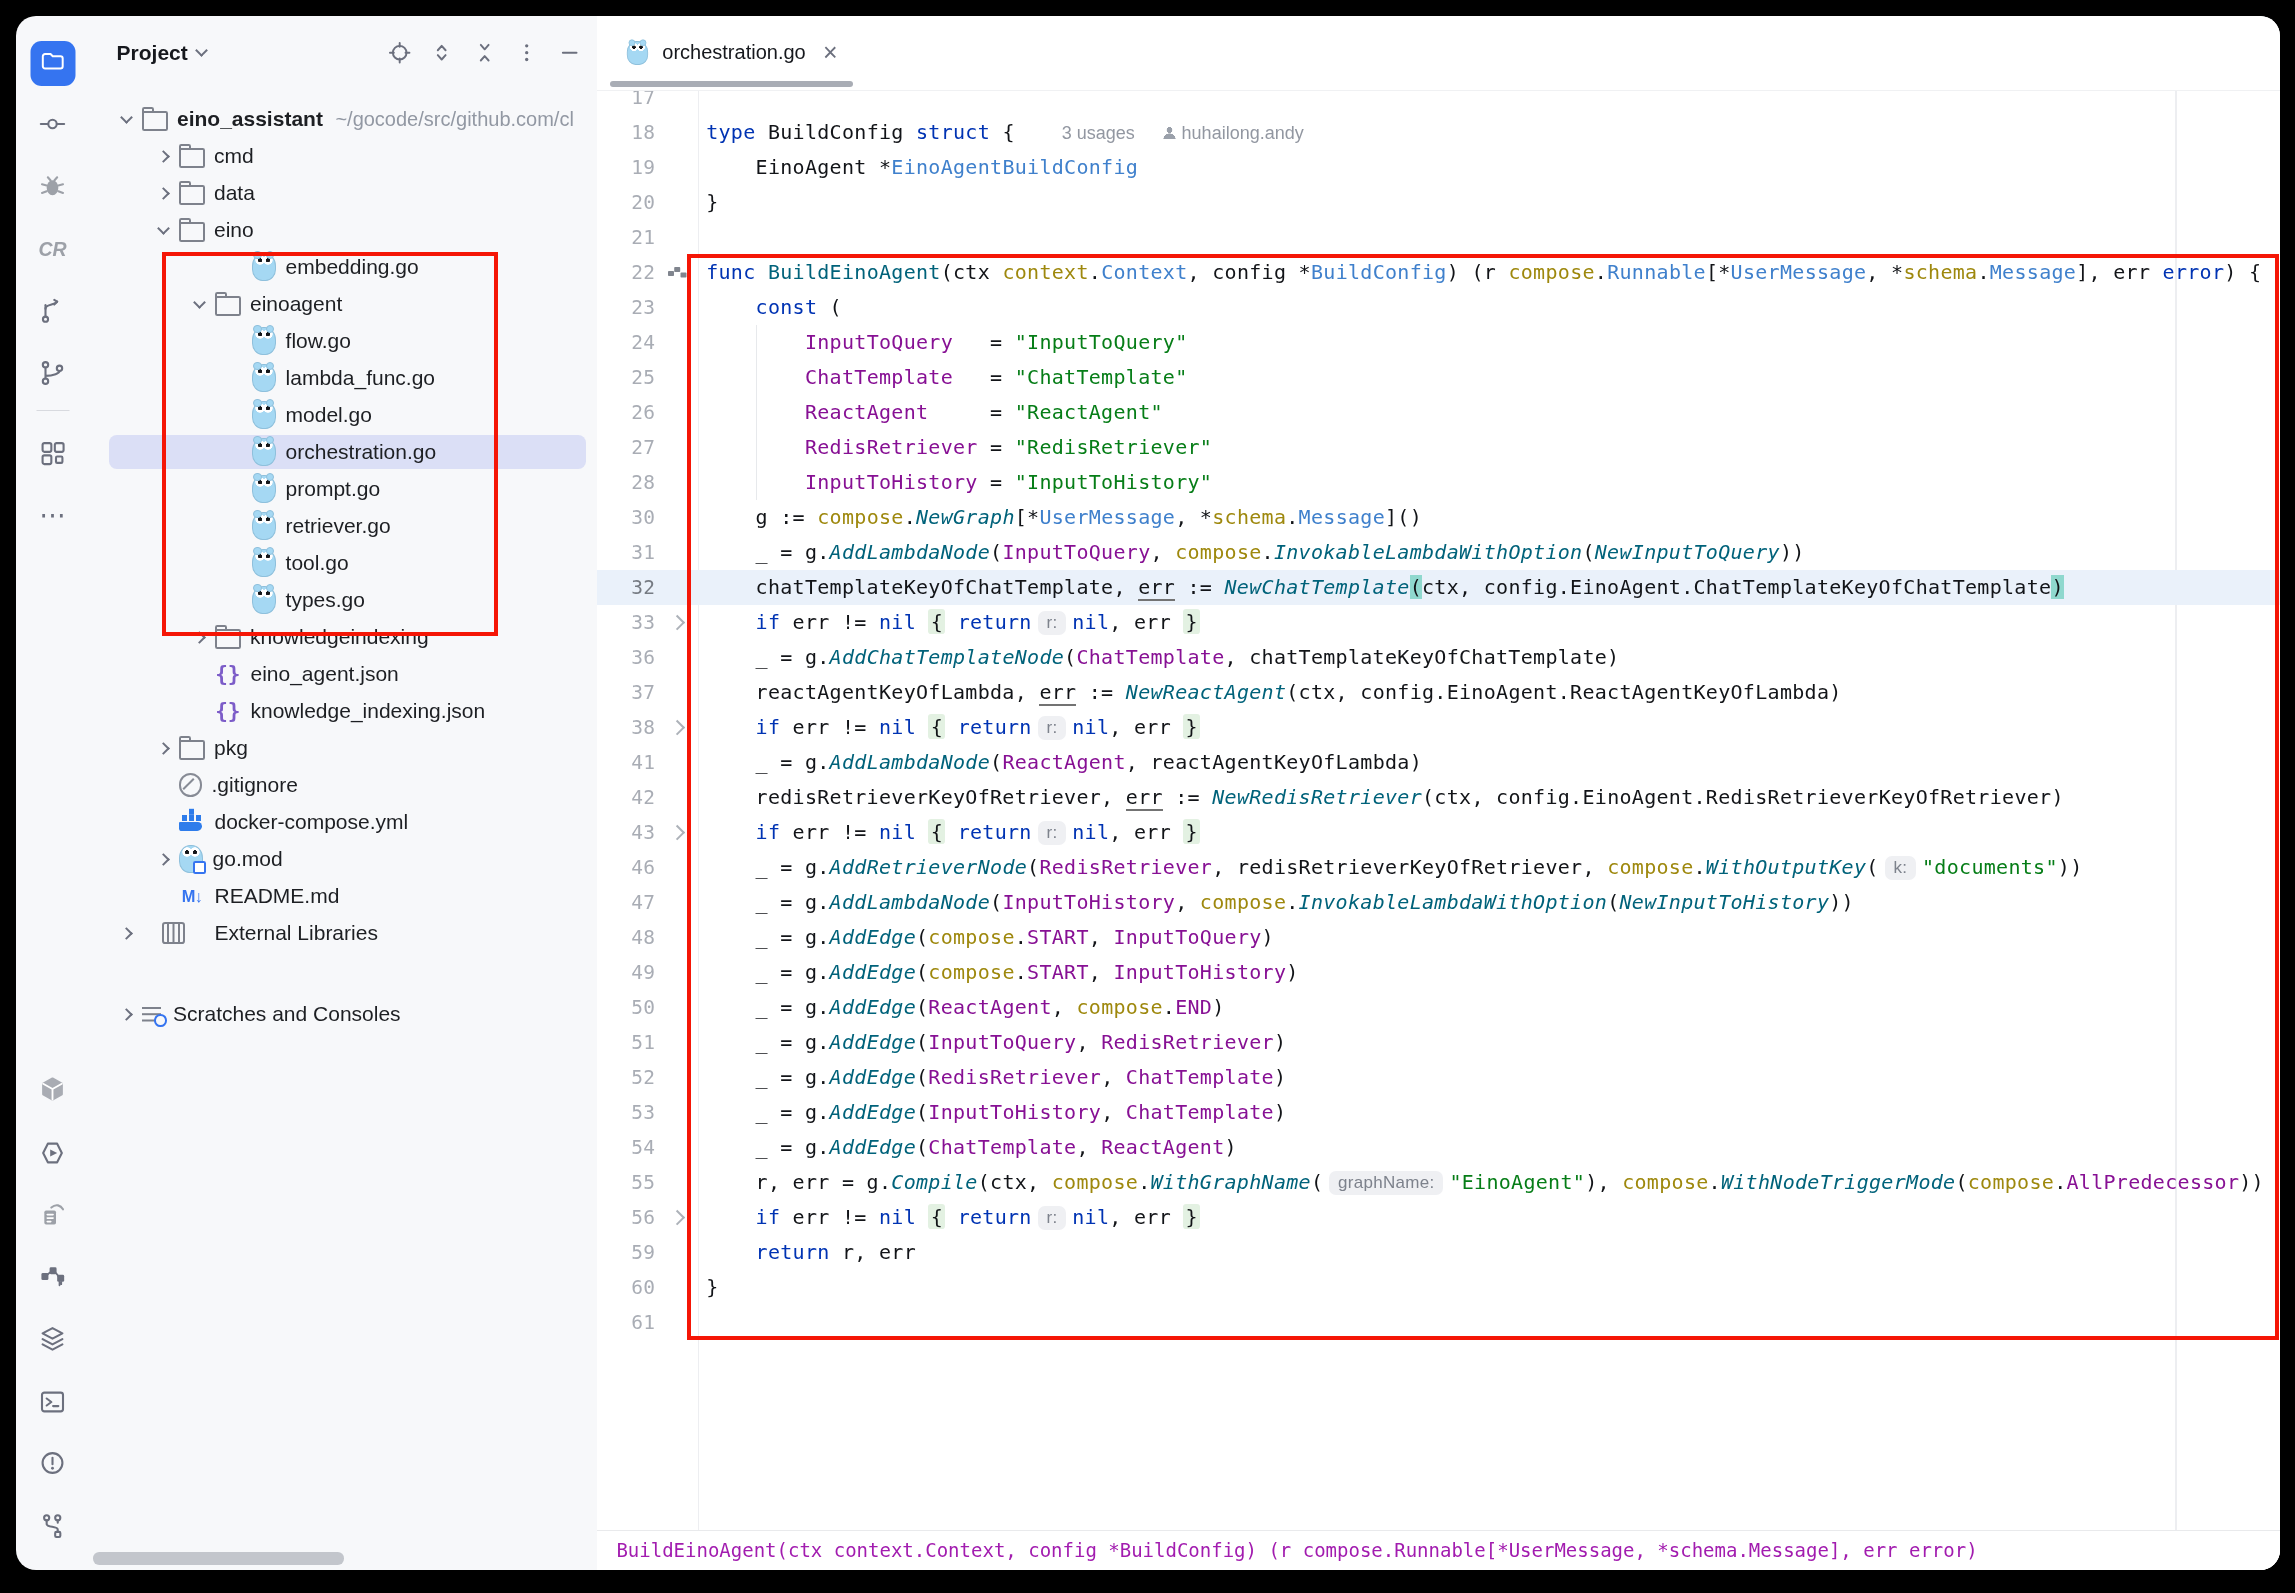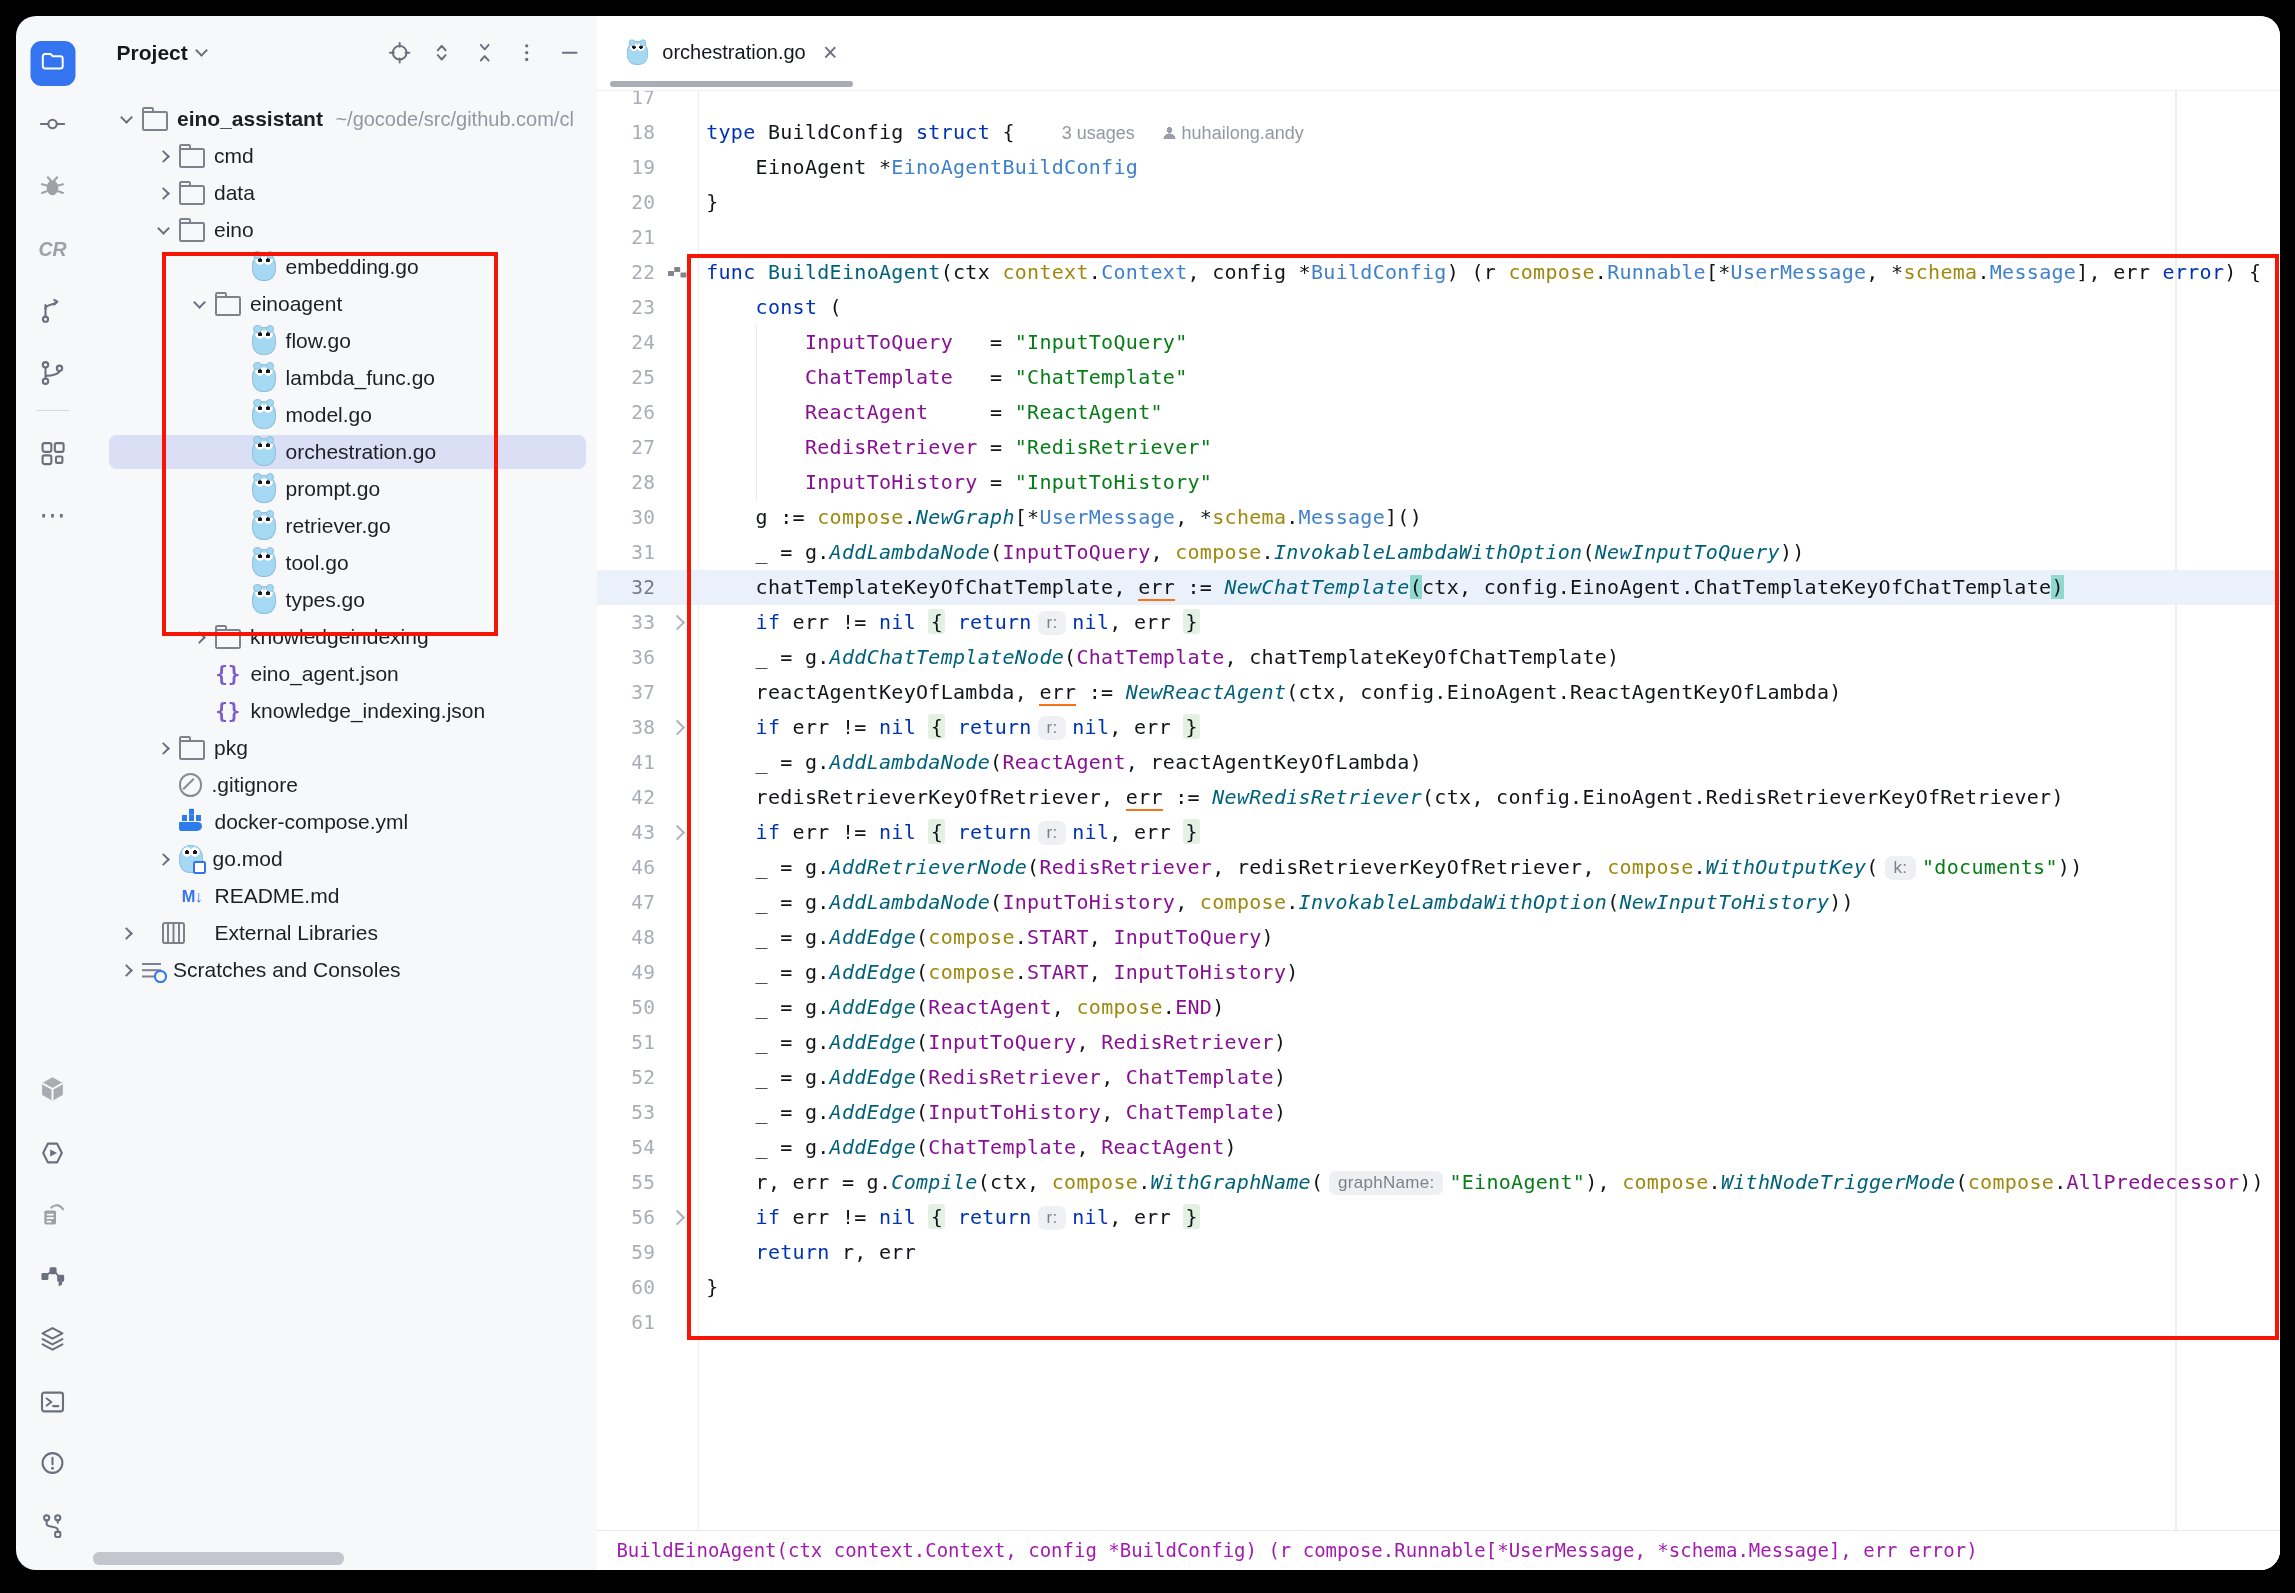--- a/index.html
+++ b/index.html
@@ -85,21 +85,21 @@
 
   
   .tk-v{color:#121418}
   .tk-k{color:#0033B3}
   .tk-t{color:#3F80CC}
   .tk-s{color:#067D17}
   .tk-c{color:#871094}
   .tk-p{color:#9E880D}
   .tk-f{color:#00627A;font-style:italic}
   .tk-fd{color:#00627A}
-  .tk-u{color:#121418;border-bottom:2px solid #f97316}
+  .tk-u{color:#121418;border-bottom:2px solid #737373}
   .tk-hl{color:#121418;background:#8FD8CE}
   .tk-fo,.tk-fc{background:#E3F1E2;border-radius:3.1px;padding:0.8px 2.3px;color:#121418}
   .tk-in{display:inline-block;background:#EFF0F3;color:#7D828C;border-radius:7px;padding:0 8.6px;margin:0 6.2px;font-family:"Liberation Sans",sans-serif;font-size:17px;line-height:23.4px;vertical-align:middle}
   .tk-ann{font-family:"Liberation Sans",sans-serif;font-size:18px;color:#9297A1;margin-left:47px;letter-spacing:0}
   .tk-author{font-family:"Liberation Sans",sans-serif;font-size:18px;color:#9297A1;letter-spacing:0}
   .person-ic{display:inline-block;width:13.3px;height:12.5px;margin:0 5.5px 0 28px;vertical-align:-0.8px;background:radial-gradient(circle at 50% 25%,#9AA0AA 2.7px,rgba(0,0,0,0) 3.1px),radial-gradient(circle at 50% 105%,#9AA0AA 5.9px,rgba(0,0,0,0) 6.4px)}
 
   .doc-bar{height:39px;flex:none;border-top:0.8px solid #E9EAEC;background:#fff;display:flex;align-items:center;padding-left:19px;font-family:"DejaVu Sans Mono","Liberation Mono",monospace;font-size:19px;color:#a21caf;white-space:pre;overflow:hidden}
 
   
@@ -387,21 +387,21 @@
           <span class="ticon ic-md">M↓</span>
           <span class="tlabel">README.md</span>
         </div>
         <div class="trow" style="padding-left: 22px; gap: 20px;">
           <span class="chev-slot">
             <span class="chev right"></span>
           </span>
           <span class="ticon ic-extlib"></span>
           <span class="tlabel">External Libraries</span>
         </div>
-        <div class="trow" style="padding-left: 22px;">
+        <div class="trow" style="padding-left: 22px; margin-top: 44px;">
           <span class="chev-slot">
             <span class="chev right"></span>
           </span>
           <span class="ticon ic-scratch"></span>
           <span class="tlabel">Scratches and Consoles</span>
         </div>
       </div>
     <div class="panel-hscroll"></div>
   </section>
 

